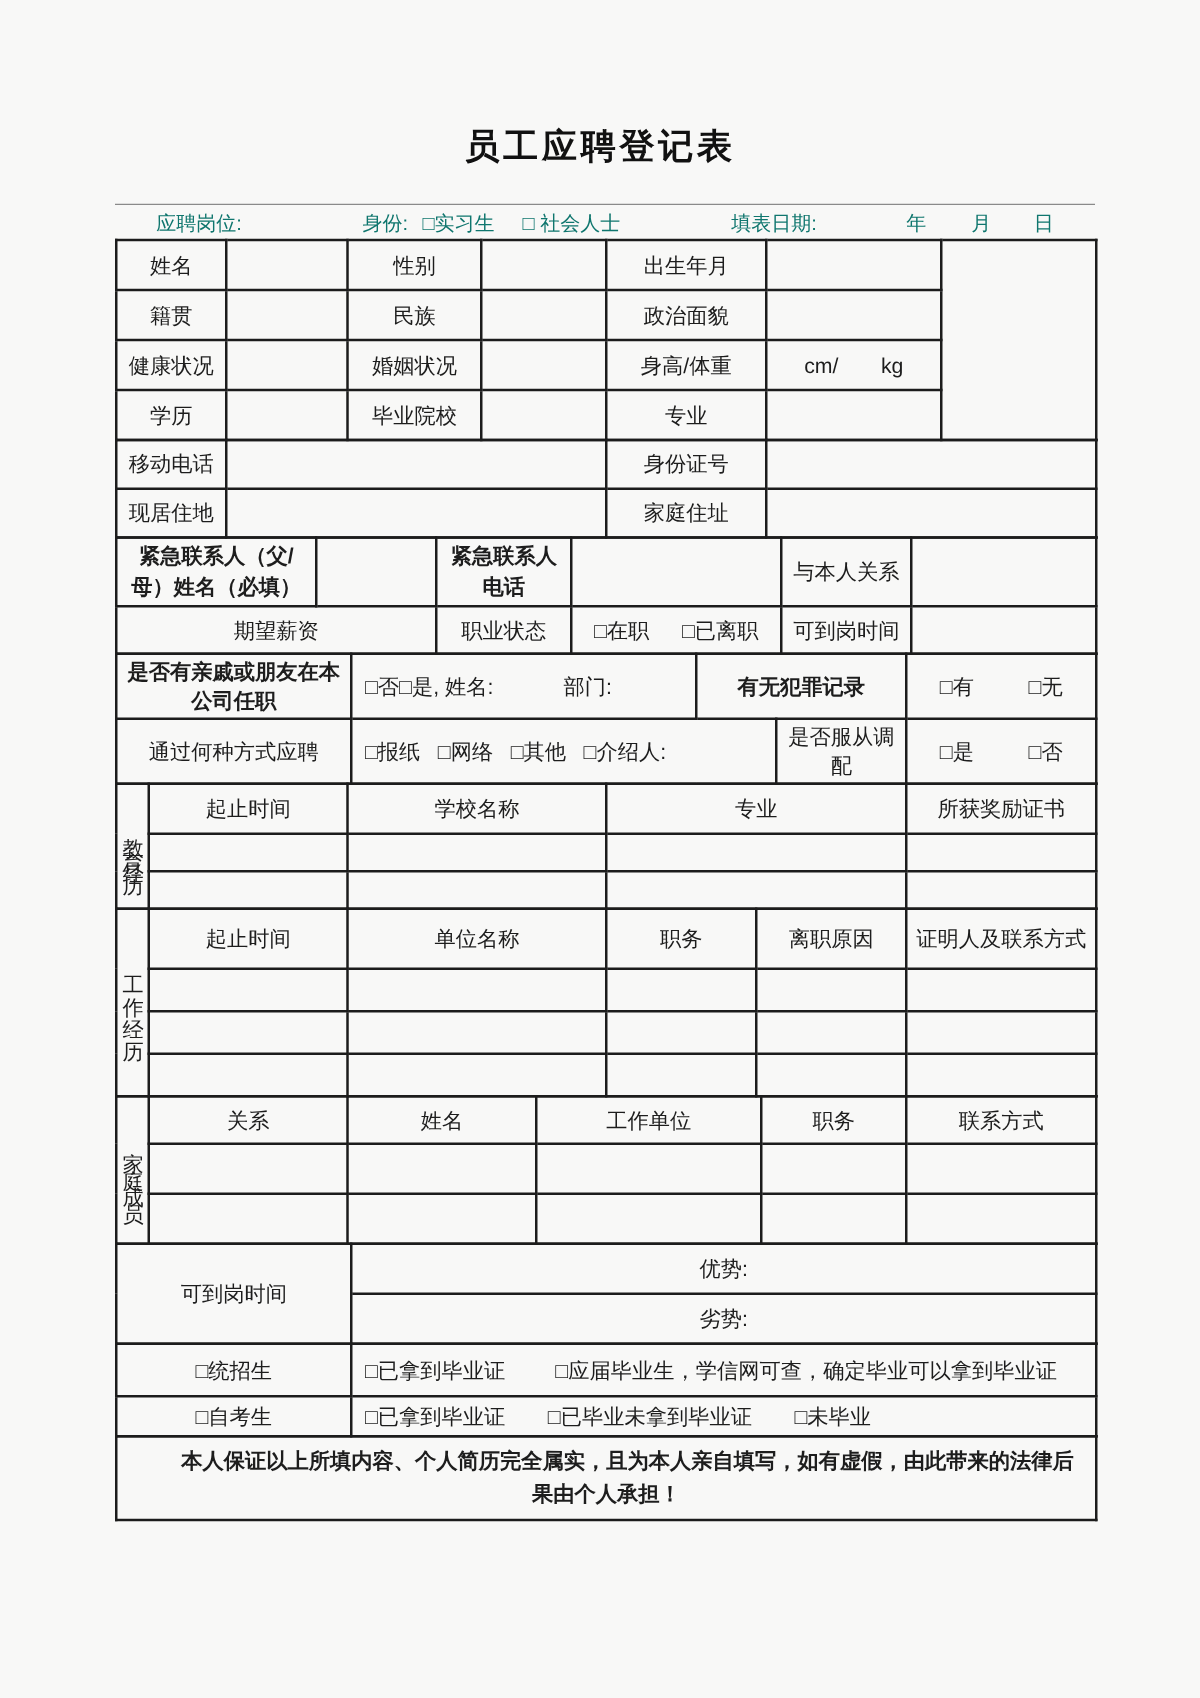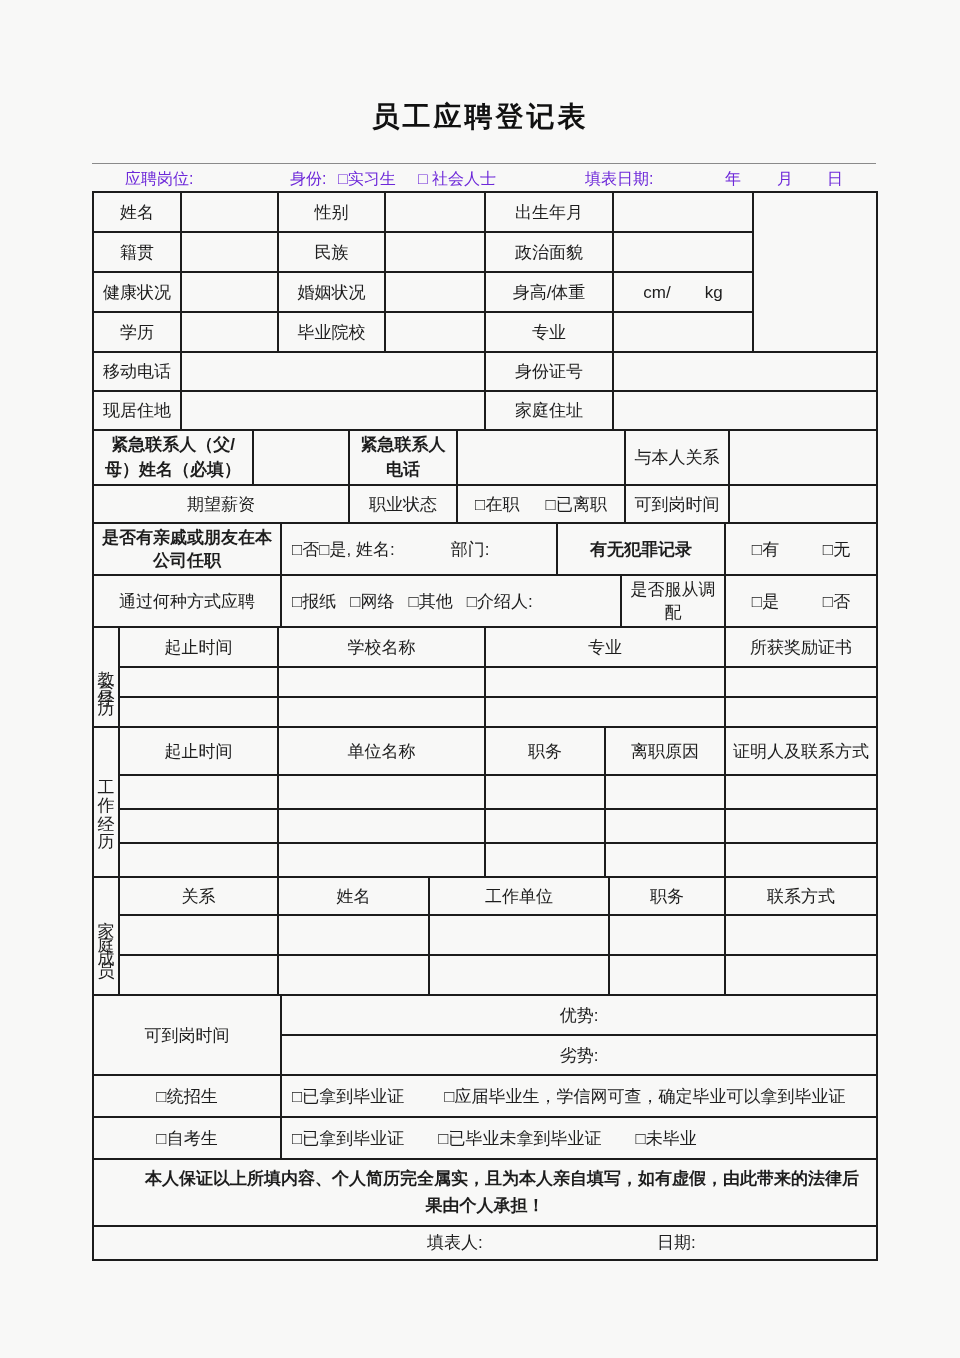--- a/index.html
+++ b/index.html
@@ -17,21 +17,21 @@
     font-weight:bold;
     letter-spacing:3px;
     color:#111;
   }
   .form-area { position:absolute; left:92px; top:163px; width:784px; }
   .pre-header {
     position:relative;
     height:27px;
     border-top:1px solid #8a8a8a;
     font-size:16px;
-    color:#6d28d9;
+    color:#0f766e;
   }
   .ph { position:absolute; top:5px; white-space:nowrap; }
 
   table.sec {
     border-collapse:collapse;
     table-layout:fixed;
     width:784px;
   }
   table.sec + table.sec { margin-top:-2px; }
   table.sec td {
@@ -376,21 +376,21 @@
       <tbody>
           <tr style="height:42px">
         <td>□统招生</td>
         <td>
           <div class="optrow start gap40">
             <span>□已拿到毕业证</span>
             <span>□应届毕业生，学信网可查，确定毕业可以拿到毕业证</span>
           </div>
         </td>
       </tr>
-      <tr style="height:42px">
+      <tr style="height:32px">
         <td>□自考生</td>
         <td>
           <div class="optrow start gap34">
             <span>□已拿到毕业证</span>
             <span>□已毕业未拿到毕业证</span>
             <span>□未毕业</span>
           </div>
         </td>
       </tr>
     </tbody>
@@ -400,28 +400,15 @@
       <colgroup>
           <col style="width:784px">
         </colgroup>
       <tbody>
           <tr style="height:60px">
         <td class="decl-cell">本人保证以上所填内容、个人简历完全属实，且为本人亲自填写，如有虚假，由此带来的法律后果由个人承担！</td>
       </tr>
     </tbody>
       </table>
 
-    <table class="sec">
-      <colgroup>
-          <col style="width:784px">
-        </colgroup>
-      <tbody>
-          <tr style="height:28px">
-        <td class="footer-cell">
-          <span class="fl1">填表人:</span>
-          <span class="fl2">日期:</span>
-        </td>
-      </tr>
-    </tbody>
-      </table>
 
   </div>
 </div>
 
 </body></html>

